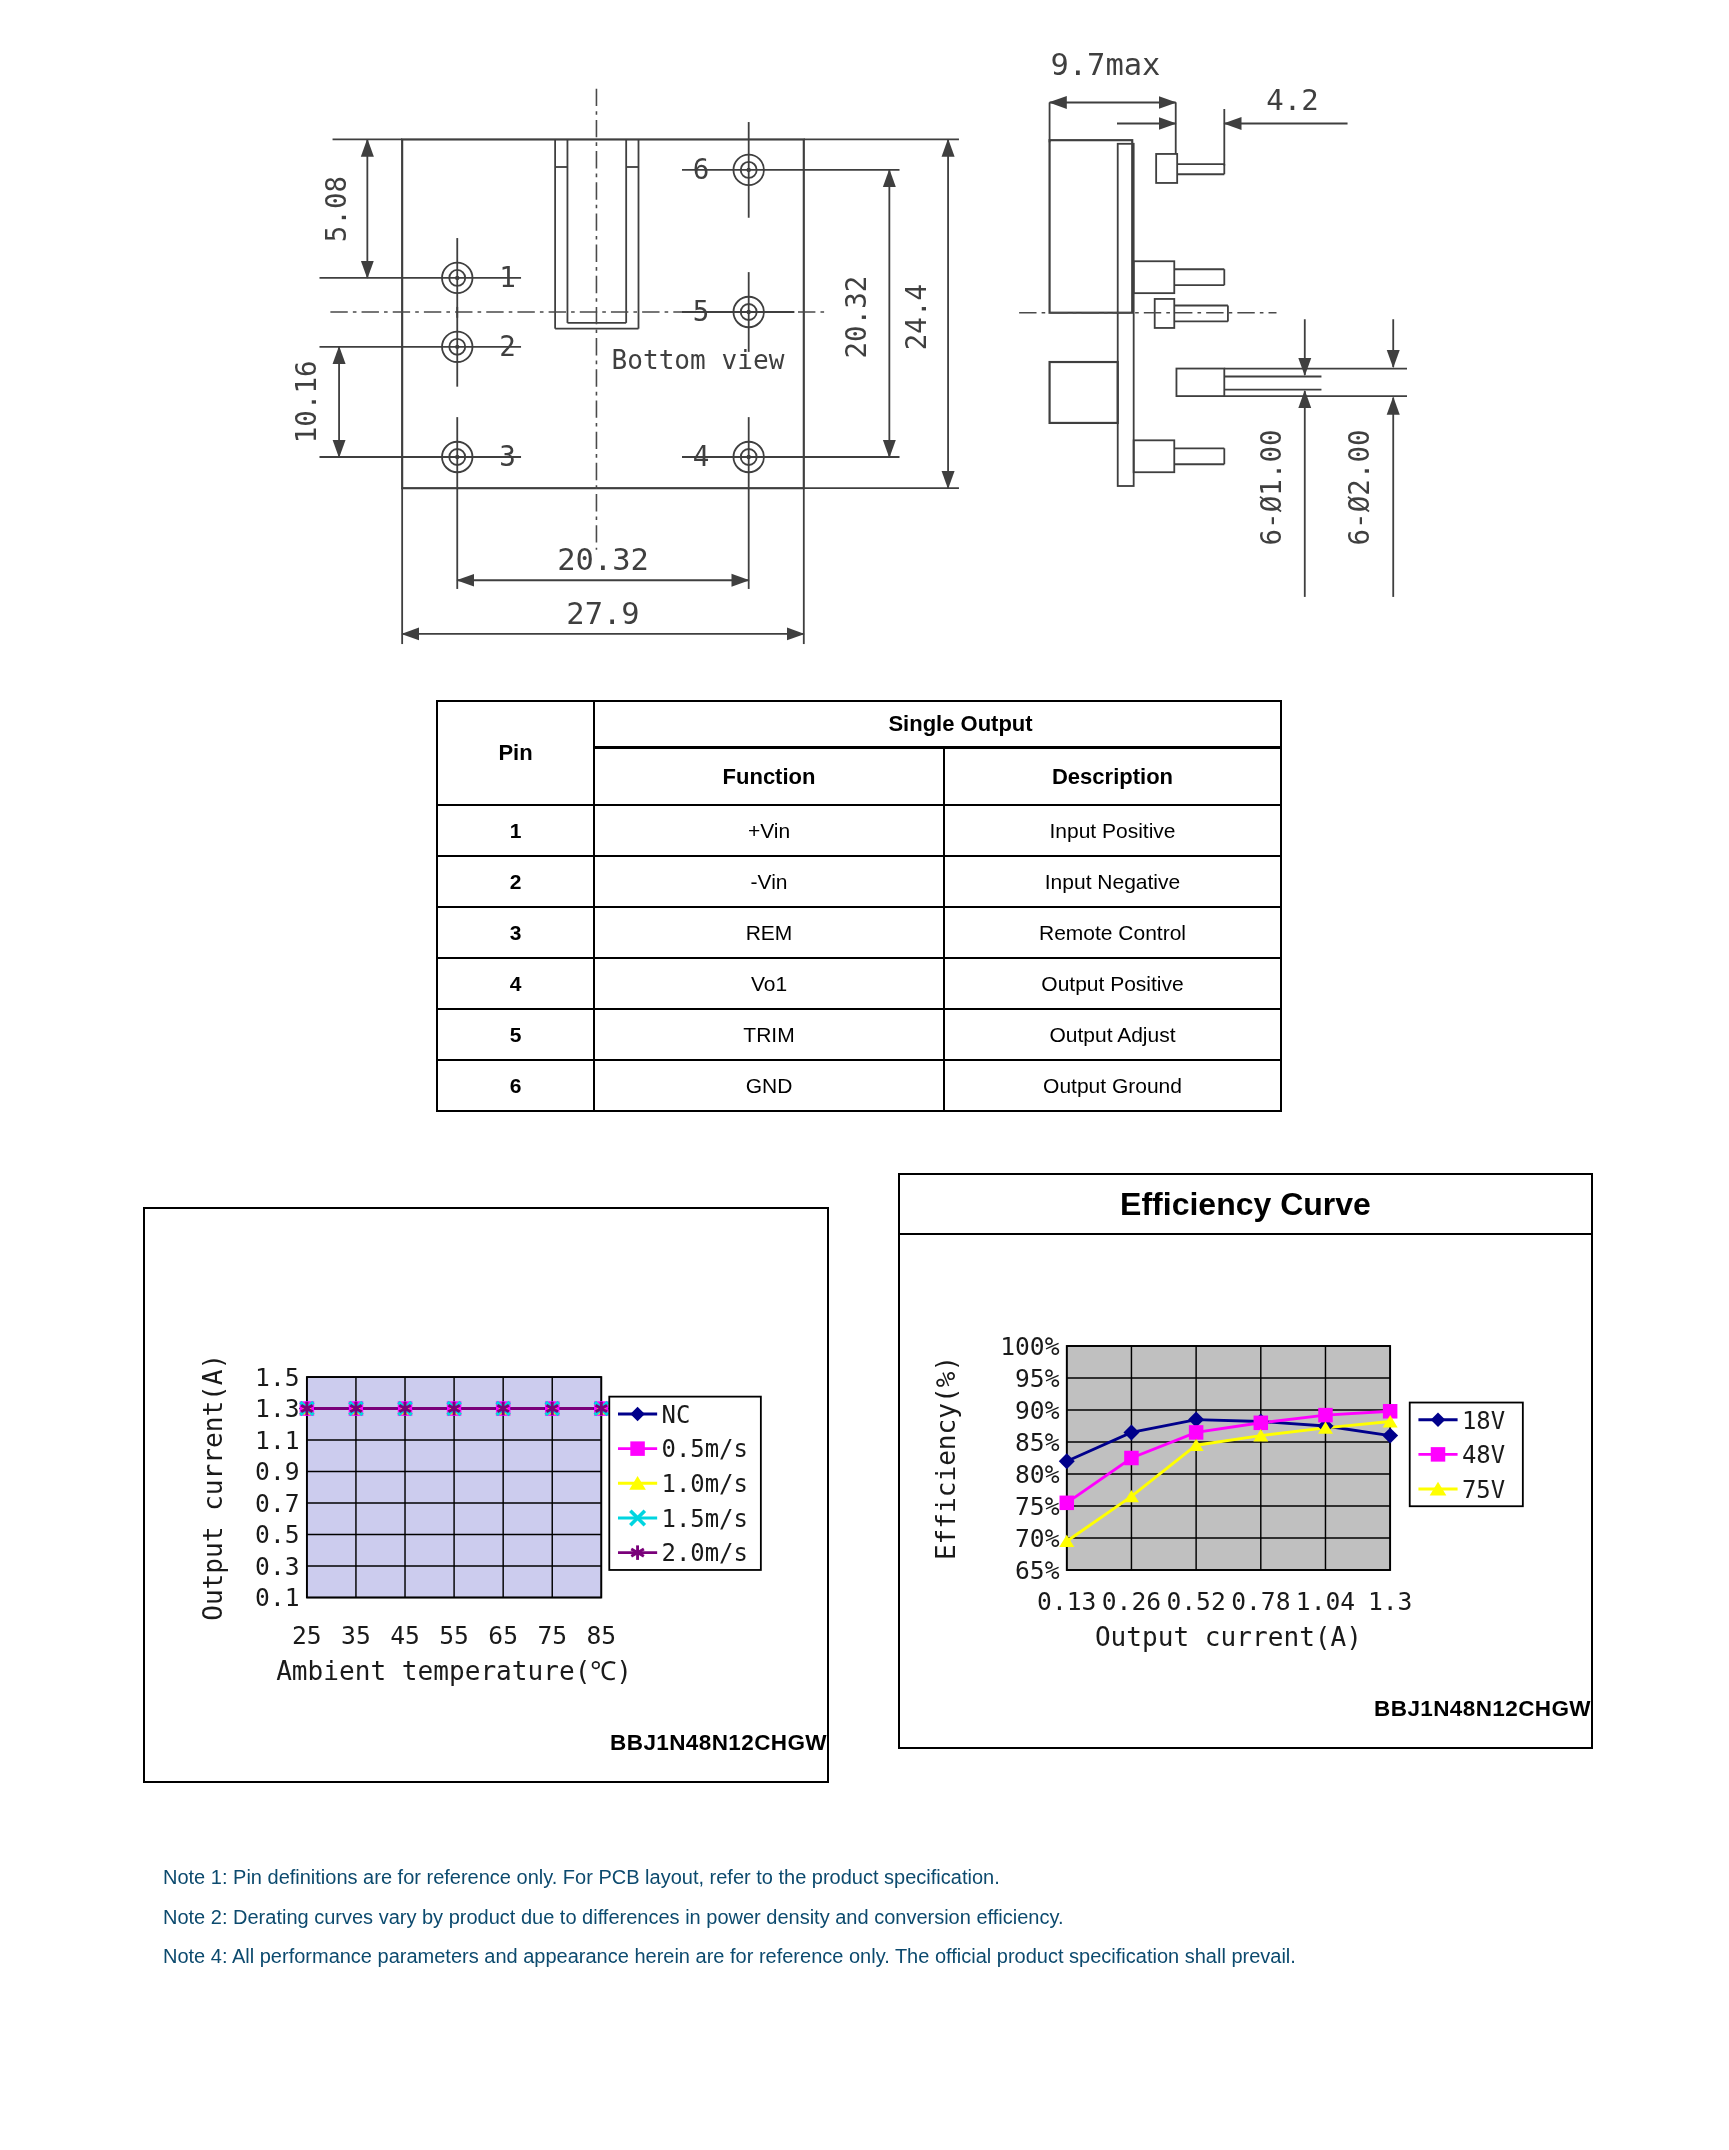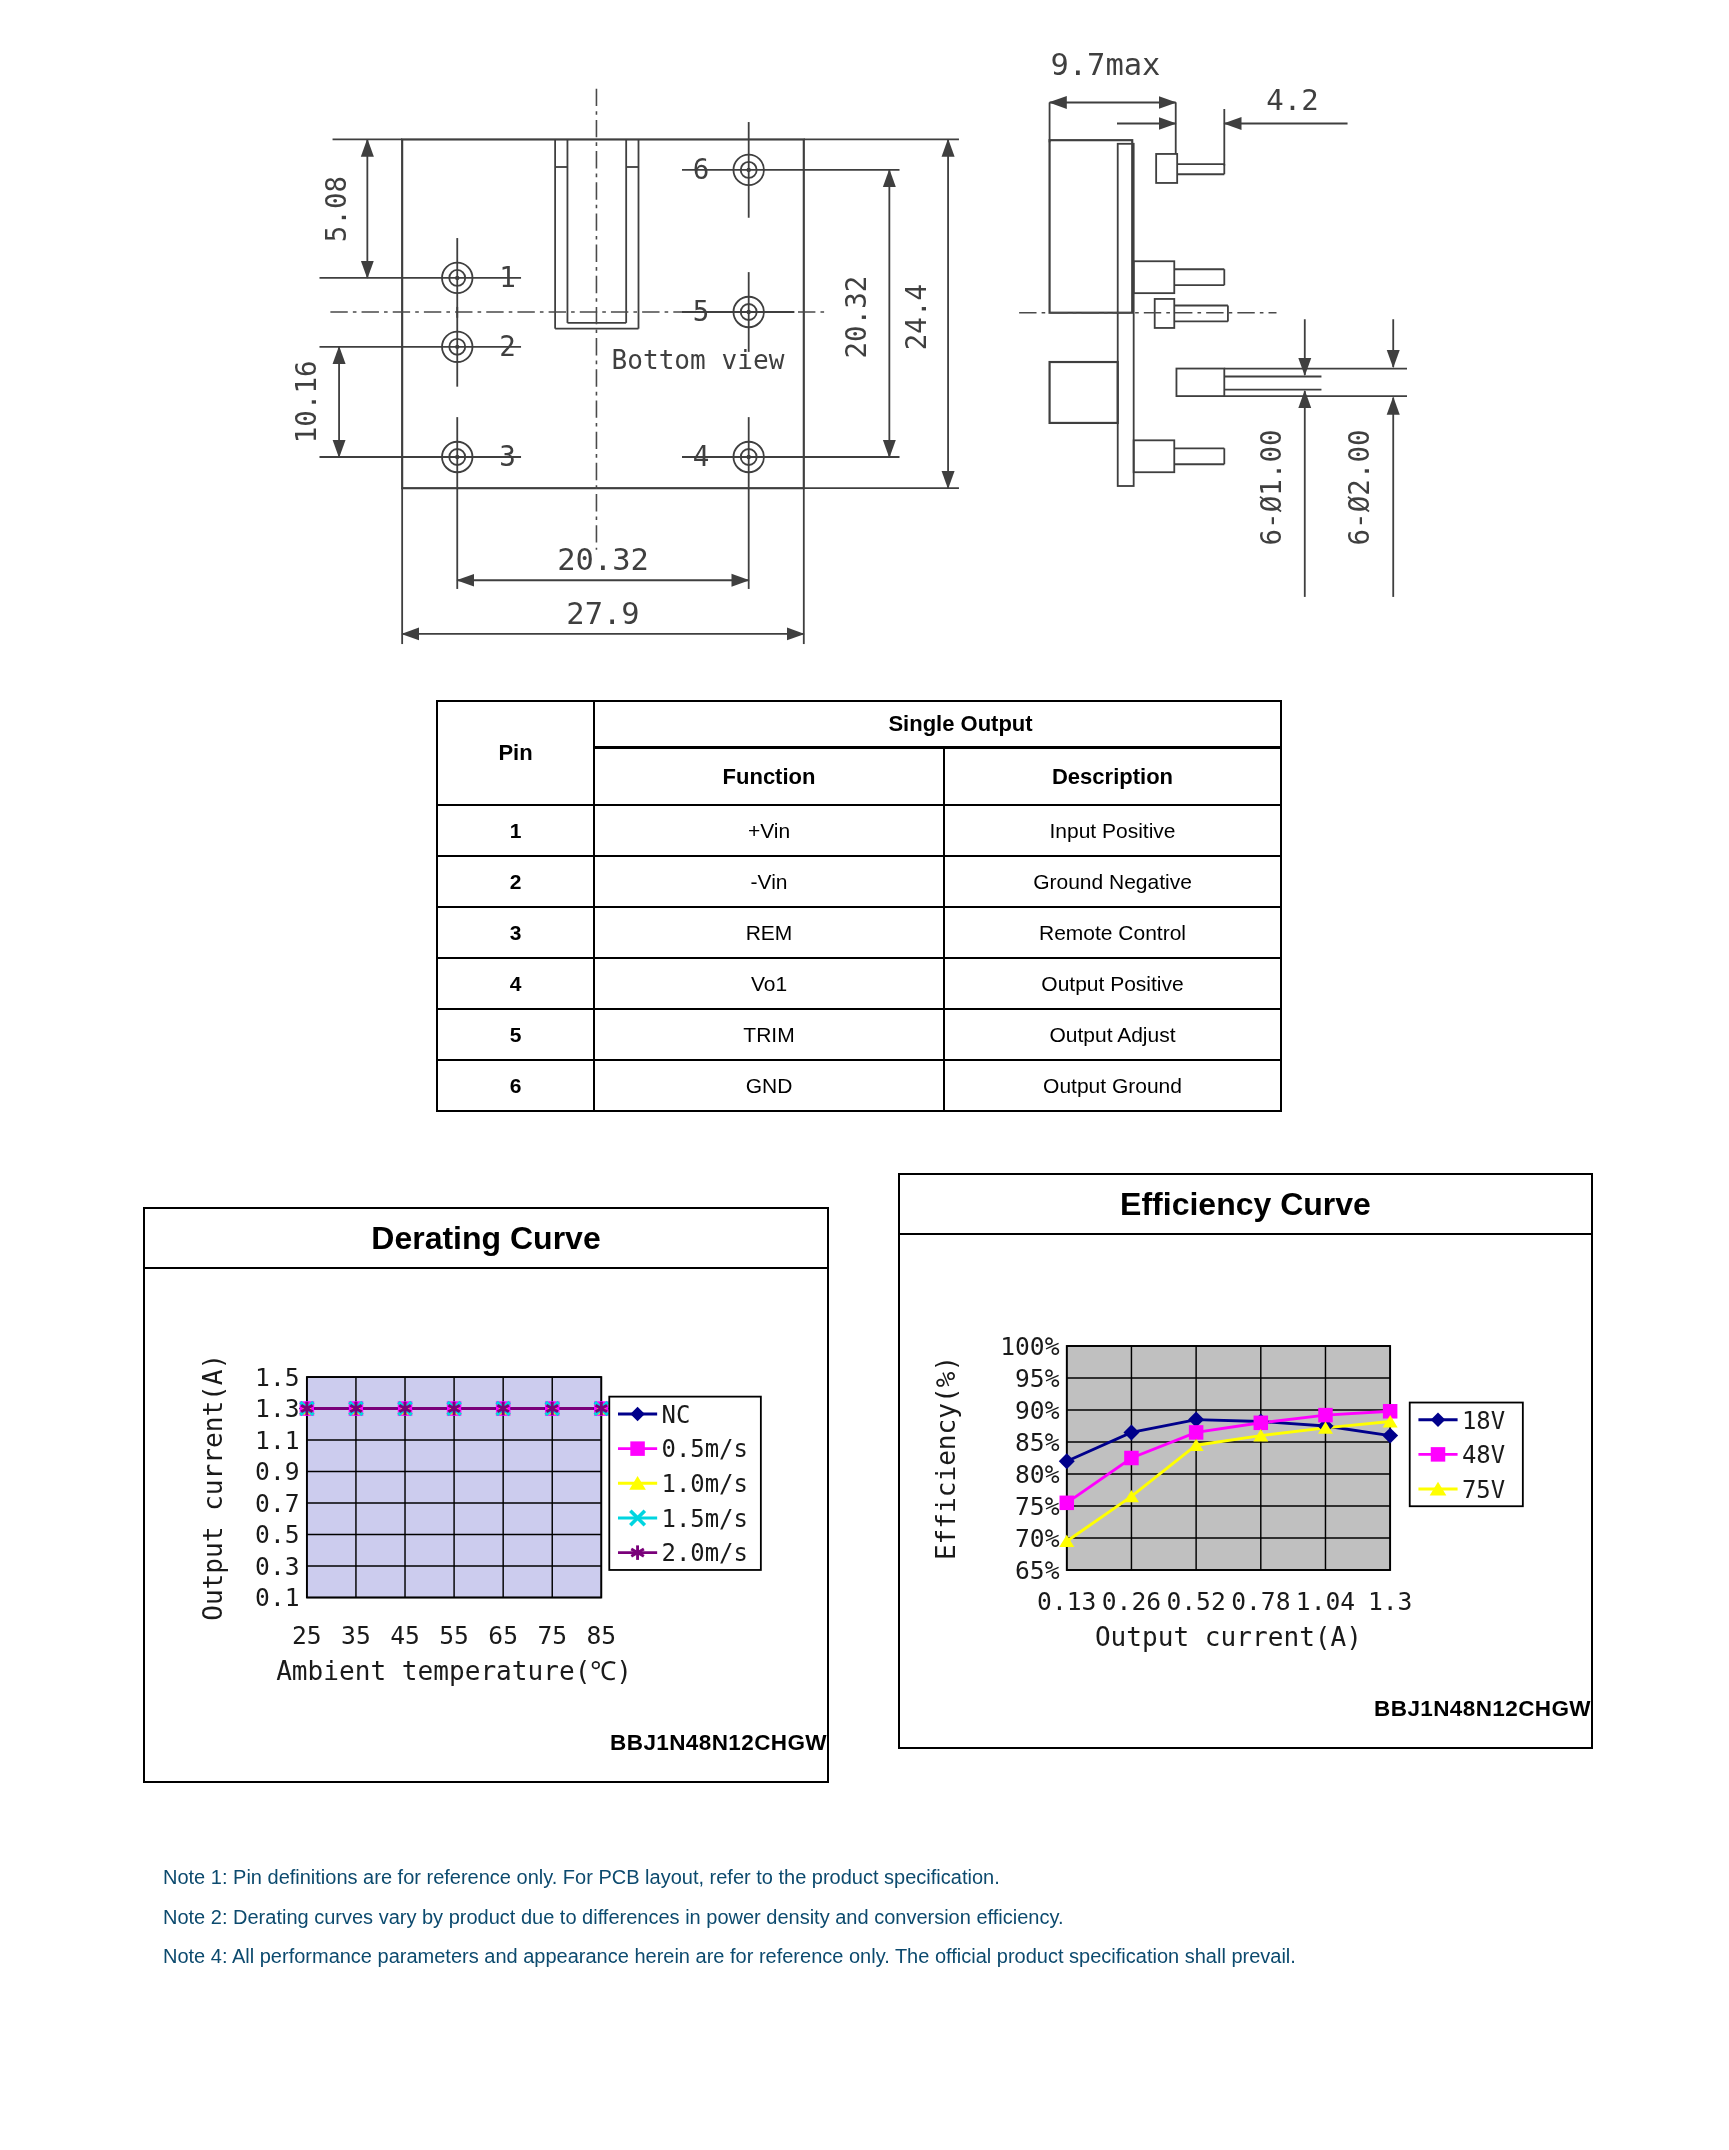--- a/index.html
+++ b/index.html
@@ -213,21 +213,21 @@
   </thead>
   <tbody>
       <tr>
         <td class="pin-num">1</td>
         <td>+Vin</td>
         <td>Input Positive</td>
       </tr>
       <tr>
         <td class="pin-num">2</td>
         <td>-Vin</td>
-        <td>Ground Negative</td>
+        <td>Input Negative</td>
       </tr>
       <tr>
         <td class="pin-num">3</td>
         <td>REM</td>
         <td>Remote Control</td>
       </tr>
       <tr>
         <td class="pin-num">4</td>
         <td>Vo1</td>
         <td>Output Positive</td>
@@ -239,21 +239,20 @@
       </tr>
       <tr>
         <td class="pin-num">6</td>
         <td>GND</td>
         <td>Output Ground</td>
       </tr>
     </tbody>
 </table>
 
 <div id="derating-box" class="chart-box abs">
-  <div class="chart-title">Derating Curve</div>
   <svg class="chart-svg" id="derating-svg" width="682" height="512" viewBox="0 83 940 706">
       <rect x="223" y="232" width="406" height="304" fill="#ccccee" stroke="none"></rect>
       <line x1="223" y1="232" x2="223" y2="536" stroke="#000" stroke-width="2"></line>
       <line x1="290.6666666666667" y1="232" x2="290.6666666666667" y2="536" stroke="#000" stroke-width="2"></line>
       <line x1="358.33333333333337" y1="232" x2="358.33333333333337" y2="536" stroke="#000" stroke-width="2"></line>
       <line x1="426" y1="232" x2="426" y2="536" stroke="#000" stroke-width="2"></line>
       <line x1="493.6666666666667" y1="232" x2="493.6666666666667" y2="536" stroke="#000" stroke-width="2"></line>
       <line x1="561.3333333333333" y1="232" x2="561.3333333333333" y2="536" stroke="#000" stroke-width="2"></line>
       <line x1="629" y1="232" x2="629" y2="536" stroke="#000" stroke-width="2"></line>
       <line x1="223" y1="232" x2="629" y2="232" stroke="#000" stroke-width="2"></line>

